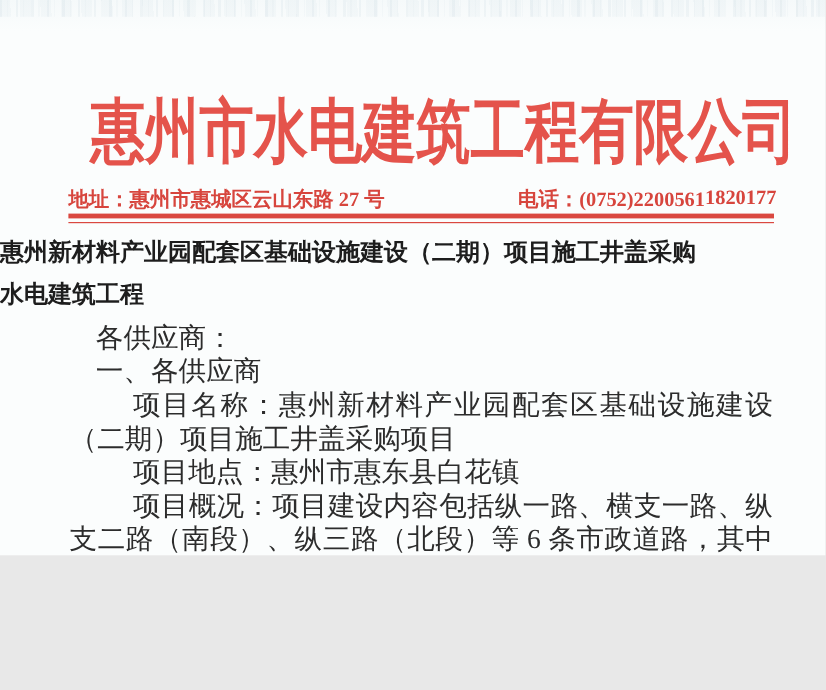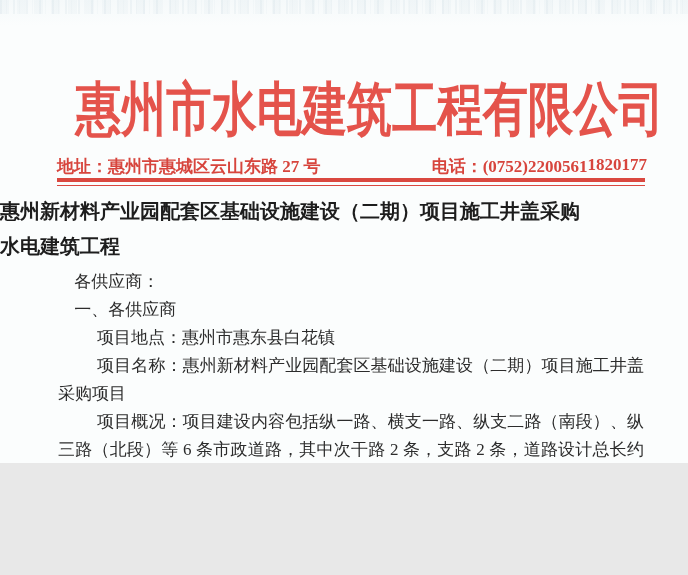--- a/index.html
+++ b/index.html
@@ -36,21 +36,21 @@
   .rule-thick{top:178px;height:3.5px;}
   .rule-thin{top:184.5px;height:1.6px;}
   .doc-title{
     position:absolute;top:194px;left:0;right:0;
     text-align:left;font-weight:bold;color:#1d1d1d;
     font-size:20px;line-height:35px;
   }
   .doc-title div{white-space:nowrap;}
   .body-text{
     position:absolute;top:268px;left:58px;right:44px;
-    font-size:17px;line-height:28px;color:#2c2c2c;
+    font-size:23px;line-height:28px;color:#2c2c2c;
     text-align:justify;
   }
   .body-text p{margin:0;}
   .indent-1{text-indent:0.95em;}
   .indent-2{text-indent:2.3em;}
   .seal{position:absolute;left:596px;top:476px;width:260px;height:260px;}
   .seal text{
     font-family:"Liberation Serif","DejaVu Serif",serif;
     font-weight:bold;fill:#e4584e;font-size:21px;letter-spacing:1px;
   }
@@ -76,22 +76,22 @@
   <div class="rule rule-thin"></div>
 
   <div class="doc-title">
     <div>惠州新材料产业园配套区基础设施建设（二期）项目施工井盖采购</div>
     <div>水电建筑工程</div>
   </div>
 
   <div class="body-text">
     <p class="indent-1">各供应商：</p>
     <p class="indent-1">一、各供应商</p>
+    <p class="indent-2">项目名称：惠州新材料产业园配套区基础设施建设（二期）项目施工井盖采购项目</p>
     <p class="indent-2">项目地点：惠州市惠东县白花镇</p>
-    <p class="indent-2">项目名称：惠州新材料产业园配套区基础设施建设（二期）项目施工井盖采购项目</p>
     <p class="indent-2">项目概况：项目建设内容包括纵一路、横支一路、纵支二路（南段）、纵三路（北段）等 6 条市政道路，其中次干路 2 条，支路 2 条，道路设计总长约 3.162km。</p>
 
   </div>
 
   <svg class="seal" viewBox="0 0 260 260">
     <defs>
       <path id="sealArc" d="M 24.2,101.2 A 100,100 0 0 1 104.6,23.5"></path>
     </defs>
     <circle cx="122" cy="122" r="112" fill="none" stroke="#e4584e" stroke-width="4.2" opacity="0.92"></circle>
     <polygon fill="#e4584e" opacity="0.92" transform="rotate(18 122 122)" points="122,44 140.2,96.9 196.2,97.9 151.5,131.6 167.8,185.1 122,153 76.2,185.1 92.5,131.6 47.8,97.9 103.8,96.9"></polygon>

